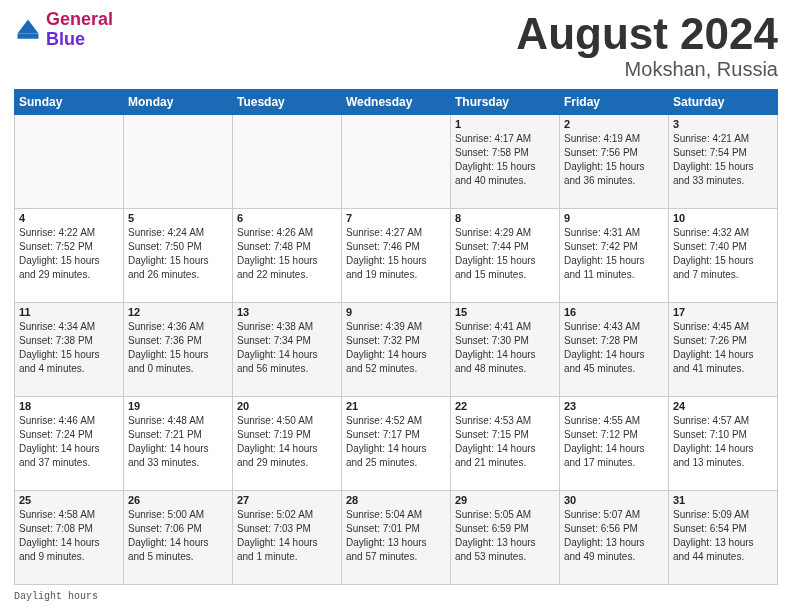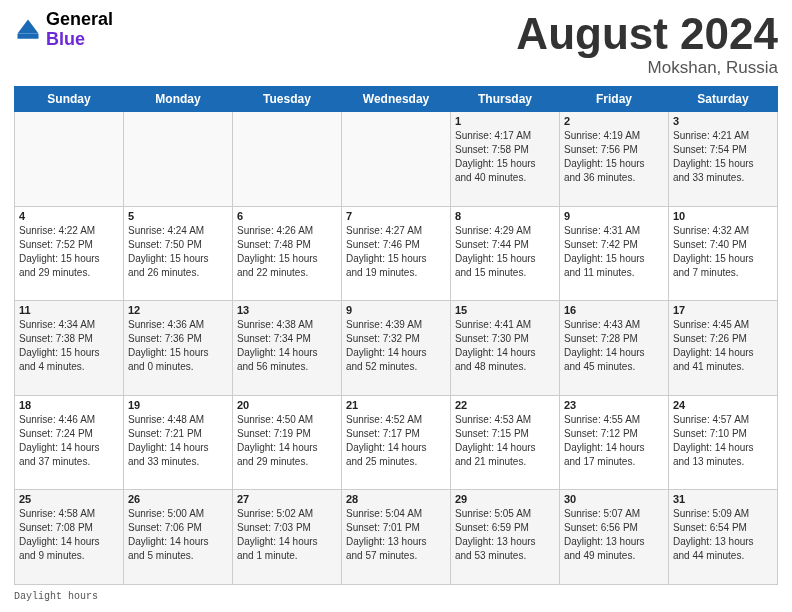--- a/index.html
+++ b/index.html
@@ -26,51 +26,51 @@
     .logo {
       display: flex;
       align-items: center;
       gap: 4px;
     }
     .logo-text {
       font-size: 18px;
       font-weight: bold;
       line-height: 1.1;
     }
-    .logo-general { color: #000000; margin-top: 8px; }
+    .logo-general { color: #be185d; margin-top: 8px; }
     .logo-blue { color: #6d28d9; }
     .logo-icon {
       width: 28px;
       height: 28px;
     }
     .title-block {
       text-align: right;
     }
     .title-month {
       font-size: 44px;
       font-weight: bold;
       color: #333;
       line-height: 1.1;
     }
     .title-location {
-      font-size: 17px;
+      font-size: 20px;
       color: #555;
     }
     .calendar-table {
       width: 100%;
       border-collapse: collapse;
       flex: 1;
     }
     .calendar-table th {
       background: #1a6ab5;
       color: #fff;
       font-size: 12px;
       font-weight: bold;
       padding: 5px 4px;
-      text-align: center;
+      text-align: left;
       border: 1px solid #1a6ab5;
     }
     .calendar-table td {
       border: 1px solid #ccc;
       vertical-align: top;
       padding: 3px 4px;
       font-size: 9.5px;
       color: #333;
       width: calc(100%/7);
       height: 82px;

